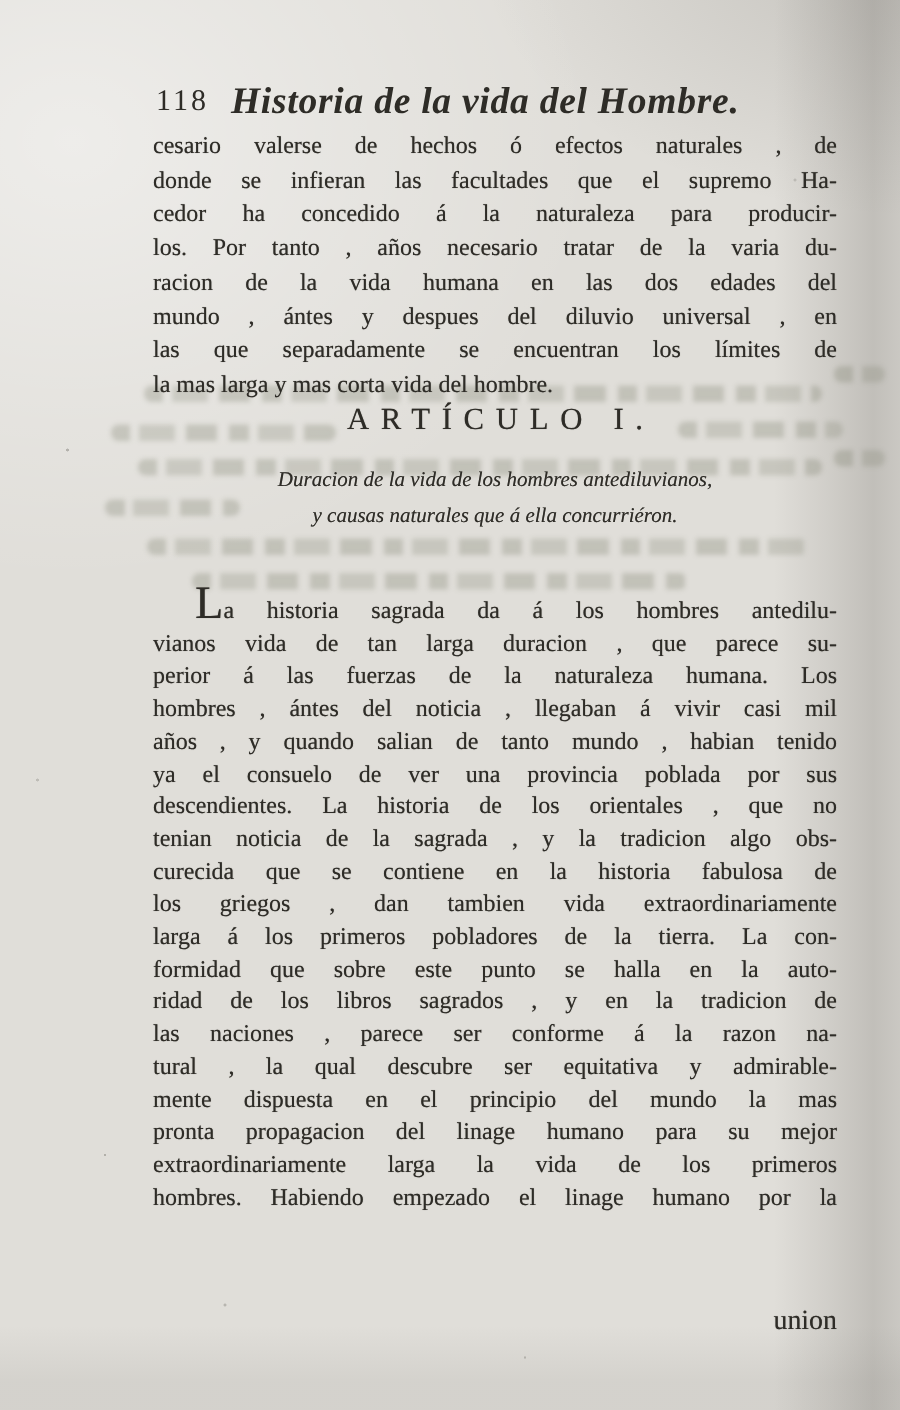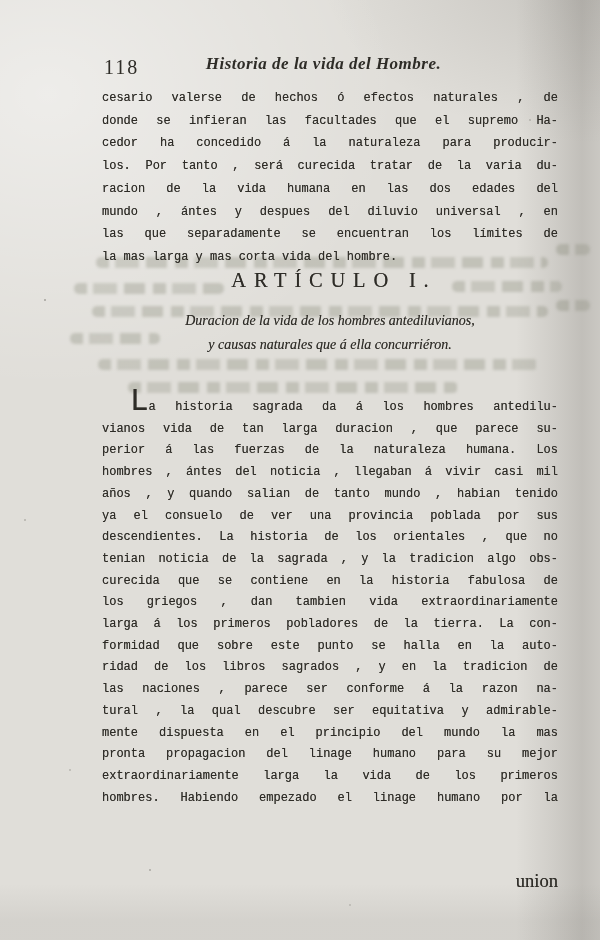--- a/index.html
+++ b/index.html
@@ -44,32 +44,31 @@
   }
 
   
   .running-head { position: absolute; top: 54px; left: 100px; width: 457px; height: 28px; }
   .pagenum {
     position: absolute; left: 4px; top: 2px;
     font-size: 20px; letter-spacing: 2px;
   }
   .running-title {
     position: absolute; left: 0; right: 10px; text-align: center;
-    font-style: italic; font-weight: bold; font-size: 17px; letter-spacing: .5px;
+    font-style: italic; font-weight: bold; font-size: 25px; letter-spacing: .5px;
   }
 
   
   .para { position: absolute; left: 102px; width: 456px; }
   .para .line {
-    font-size: 12px;
+    font-size: 16px;
     text-align: justify;
     text-align-last: justify;
     white-space: normal;
     text-shadow: 0 0 .5px rgba(46,44,39,.65);
-    font-family: Liberation Mono, monospace;
   }
   .para1 { top: 87px; }
   .para1 .line { line-height: 22.7px; }
   .para1 .line:last-child { text-align-last: left; }
 
   .para2 { top: 391px; }
   .para2 .line { line-height: 21.7px; }
   .para2 .line:first-child { text-indent: 28px; }
   .para2 .line:first-child::first-letter {
     font-size: 31px;
@@ -113,21 +112,21 @@
 
   <header class="running-head">
     <span class="pagenum">118</span>
     <span class="running-title">Historia de la vida del Hombre.</span>
   </header>
 
   <div class="para para1">
       <div class="line">cesario valerse de hechos ó efectos naturales , de</div>
       <div class="line">donde se infieran las facultades que el supremo Ha-</div>
       <div class="line">cedor ha concedido á la naturaleza para producir-</div>
-      <div class="line">los. Por tanto , será curecida tratar de la varia du-</div>
+      <div class="line">los. Por tanto , años necesario tratar de la varia du-</div>
       <div class="line">racion de la vida humana en las dos edades del</div>
       <div class="line">mundo , ántes y despues del diluvio universal , en</div>
       <div class="line">las que separadamente se encuentran los límites de</div>
       <div class="line">la mas larga y mas corta vida del hombre.</div>
     </div>
 
   <h2 class="article-heading">ARTÍCULO I.</h2>
 
   <div class="subtitle">
       <div class="sline">Duracion de la vida de los hombres antediluvianos,</div>

